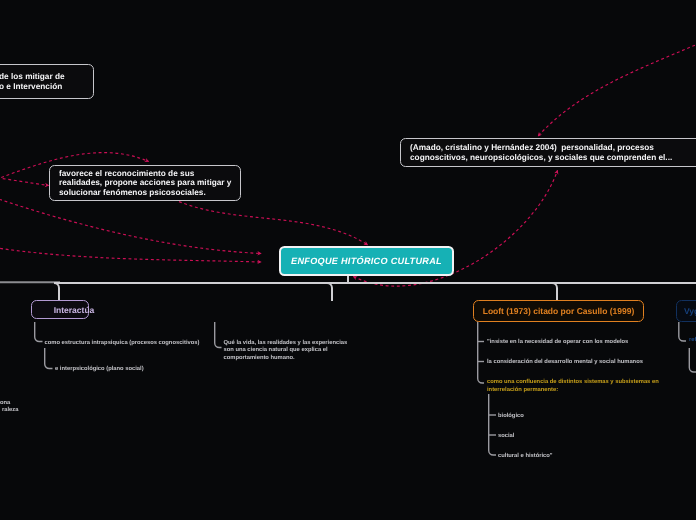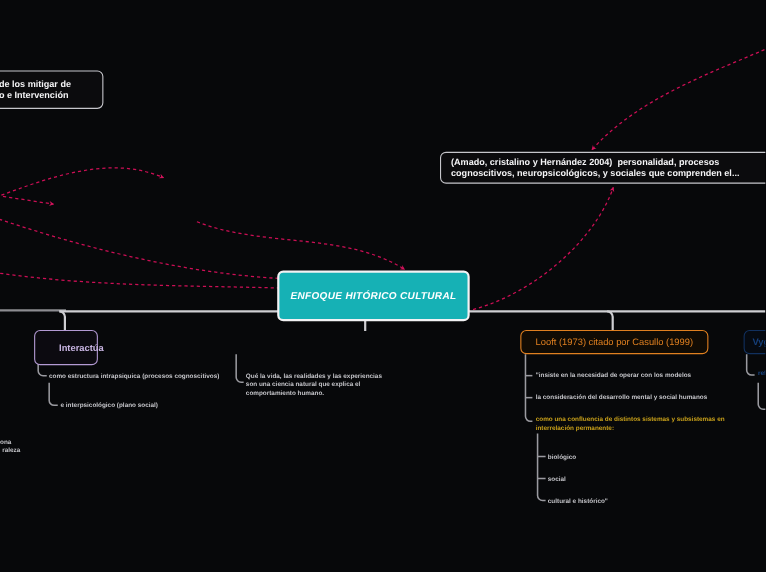--- a/index.html
+++ b/index.html
@@ -4,21 +4,21 @@
 <style>
   html,body{margin:0;padding:0;background:#07080a;width:696px;height:520px;overflow:hidden;}
   body{font-family:"Liberation Sans",sans-serif;-webkit-font-smoothing:antialiased;text-rendering:geometricPrecision;}
   #canvas{position:relative;width:696px;height:520px;background:#07080a;overflow:hidden;}
   svg.layer{position:absolute;left:0;top:0;width:696px;height:520px;pointer-events:none;}
   .node{position:absolute;box-sizing:border-box;border-radius:5.5px;display:flex;align-items:center;justify-content:center;}
   .center-node{background:#16b1b5;border:2.2px solid #f2f2f4;color:#ffffff;font-style:italic;font-weight:bold;font-size:9.1px;letter-spacing:.3px;white-space:nowrap;}
   .white-node{background:#0b0b0d;border:1.4px solid #c6c6cb;color:#f4f4f6;font-weight:bold;font-size:8.25px;line-height:9.2px;text-align:left;justify-content:flex-start;padding:0 9px;white-space:pre;}
   .purple-node{background:#0c0a10;border:1.5px solid #b39ad3;color:#c9b5e3;font-weight:bold;font-size:8.5px;white-space:nowrap;}
   .blue-node{background:#050a12;border:1.6px solid #0d77c4;color:#0f78c2;font-weight:bold;font-size:8.5px;white-space:nowrap;}
-  .orange-node{background:#100b04;border:1.6px solid #e08020;color:#e08020;font-weight:normal;font-size:8.5px;white-space:nowrap;text-align:right;}
+  .orange-node{background:#100b04;border:1.6px solid #e08020;color:#e08020;font-weight:bold;font-size:8.5px;white-space:nowrap;text-align:right;}
   .navy-node{background:#060a11;border:1.6px solid #11305e;color:#16407c;font-weight:bold;font-size:8.5px;white-space:nowrap;}
   .leaf{position:absolute;font-size:5.8px;line-height:7.6px;font-weight:bold;color:#c4c4c9;white-space:pre-line;}
   .leaf.gold{color:#c8a01a;}
   .leaf.navy{color:#1b4a8c;}
 </style>
 </head>
 <body>
 
 <div id="canvas">
 
@@ -67,42 +67,47 @@
 
       <path d="M488.7 394 V450.5 a4.5 4.5 0 0 0 4.5 4.5 H496"></path>
       <path d="M488.7 415 H496"></path>
       <path d="M488.7 435 H496"></path>
 
       <path d="M678.8 322 V336.5 a4.5 4.5 0 0 0 4.5 4.5 H686"></path>
       <path d="M689.3 348 V367.5 a4.5 4.5 0 0 0 4.5 4.5 H700"></path>
     </g>
   </svg>
 
-  <div class="node center-node" style="left:252px;top:246px;width:175px;height:46px;">
+  <div class="node center-node" style="left:279px;top:246px;width:175px;height:30px;">
     <span>ENFOQUE HITÓRICO CULTURAL</span>
   </div>
 
-  <div class="node purple-node" style="left:31px;top:300px;width:58px;height:32px;padding-left:28px;">
+  <div class="node purple-node" style="left:31px;top:300px;width:58px;height:19px;padding-left:28px;">
     <span>Interactúa</span>
   </div>
 
 
   <div class="node orange-node" style="left:473px;top:300px;width:171px;height:22px;">
     <span>Looft (1973) citado por Casullo (1999)</span>
   </div>
 
   <div class="node navy-node" style="left:675.5px;top:300px;width:60px;height:22px;justify-content:flex-start;padding-left:7.5px;">
     <span>Vyg</span>
   </div>
 
   <div class="node white-node" style="left:-11px;top:64px;width:105px;height:35px;">
     <span>de los mitigar de
 o e Intervención</span>
   </div>
 
+  <div class="node white-node" style="left:49px;top:165px;width:192px;height:36px;">
+    <span>favorece el reconocimiento de sus
+realidades, propone acciones para mitigar y
+solucionar fenómenos psicosociales.</span>
+  </div>
 
   <div class="node white-node" style="left:400px;top:138px;width:313px;height:29px;">
     <span>(Amado, cristalino y Hernández 2004)  personalidad, procesos
 cognoscitivos, neuropsicológicos, y sociales que comprenden el...</span>
   </div>
 
   <div class="leaf" style="left:0px;top:400px;">ona</div>
   <div class="leaf" style="left:2px;top:406.5px;">raleza</div>
 
   <div class="leaf" style="left:44.5px;top:340px;">como estructura intrapsiquica (procesos cognoscitivos)</div>

